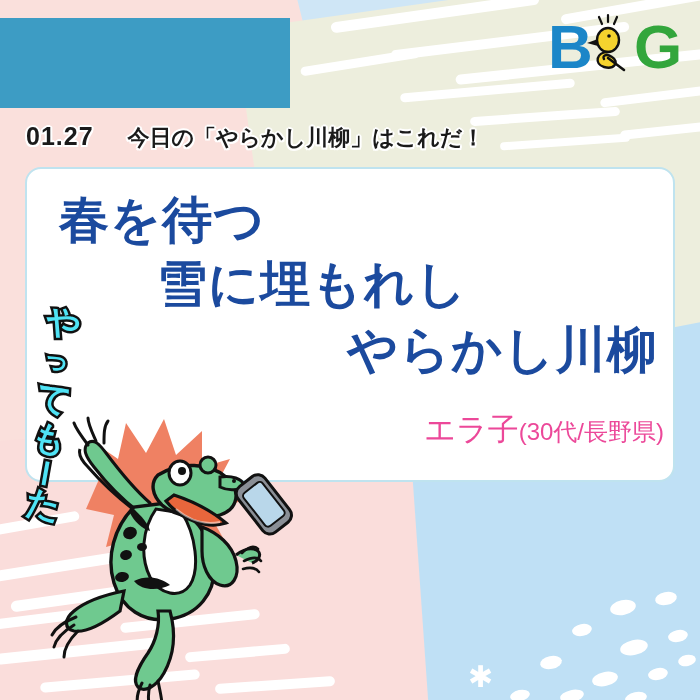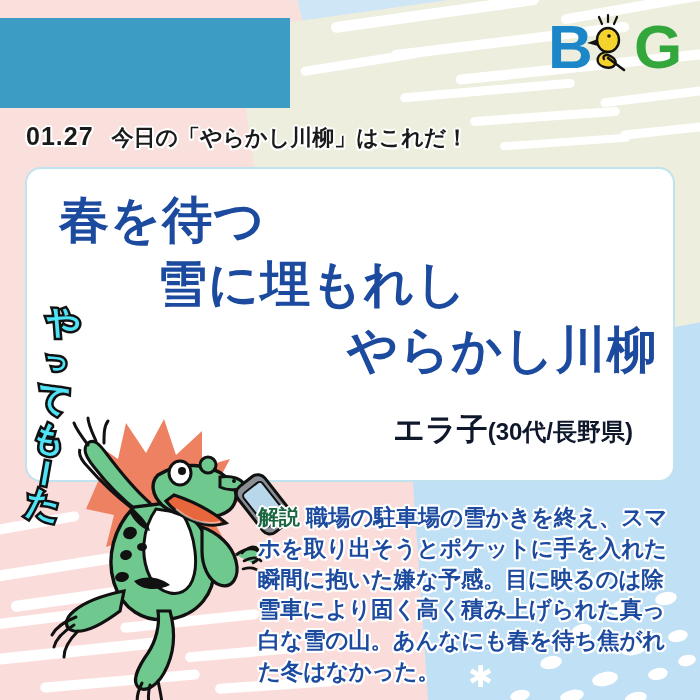--- a/index.html
+++ b/index.html
@@ -54,37 +54,37 @@
 
   
   #date-row{
     position:absolute;left:26px;top:122px;display:flex;align-items:baseline;
     color:#1a1a1a;
     text-shadow:
       2px 0 #fff,-2px 0 #fff,0 2px #fff,0 -2px #fff,
       1.5px 1.5px #fff,-1.5px 1.5px #fff,1.5px -1.5px #fff,-1.5px -1.5px #fff;
   }
   #date-value{font-size:25px;font-weight:bold;letter-spacing:1px;}
-  #date-caption{font-size:22px;font-weight:bold;margin-left:18px;}
+  #date-caption{font-size:22px;font-weight:bold;margin-left:34px;}
 
   
   #poem-card{
     position:absolute;left:25px;top:167px;width:650px;height:315px;
     background:#ffffff;border:2px solid #bfe3ef;border-radius:16px;
     box-sizing:border-box;
   }
   .poem-line{
     position:absolute;color:#1b4a9e;font-weight:bold;
     letter-spacing:1px;white-space:nowrap;text-align:center;
   }
   #poem-line-1{left:32px;top:18px;font-size:50px;}
   #poem-line-2{left:130px;top:82px;font-size:50px;}
   #poem-line-3{left:320px;top:148px;font-size:50px;}
   #poem-author{
-    position:absolute;right:40px;top:240px;color:#0f172a;font-weight:bold;
+    position:absolute;right:9px;top:240px;color:#ec4899;font-weight:normal;
     white-space:nowrap;
   }
   #author-name{font-size:31px;}
   #author-meta{font-size:24px;}
 
   
   #shout{
     position:absolute;left:22px;top:300px;width:80px;height:220px;
     pointer-events:none;
   }
@@ -274,17 +274,14 @@
       <path d="M48 226 C40 234 34 244 34 252" stroke="#111" stroke-width="3" fill="none" stroke-linecap="round"></path>
 
       <path d="M140 206 C146 228 144 250 134 268 C126 282 114 288 108 282
                C102 276 108 262 118 248 C126 236 130 220 128 206 Z" fill="#6fc98f" stroke="#111" stroke-width="3.2"></path>
       <path d="M112 278 C108 286 106 294 108 300" stroke="#111" stroke-width="3" fill="none" stroke-linecap="round"></path>
       <path d="M120 280 C118 288 118 296 120 302" stroke="#111" stroke-width="3" fill="none" stroke-linecap="round"></path>
       <path d="M128 276 C130 286 132 294 132 300" stroke="#111" stroke-width="3" fill="none" stroke-linecap="round"></path>
     </svg>
   </div>
 
-  <div id="explain">
-    <span id="explain-label">解説</span><span id="explain-body">職場の駐車場の雪かきを終え、スマホを取り出そうとポケットに手を入れた瞬間に抱いた嫌な予感。目に映るのは除雪車により固く高く積み上げられた真っ白な雪の山。あんなにも春を待ち焦がれた冬はなかった。</span>
-  </div>
 
 </div>
 
 </body></html>

